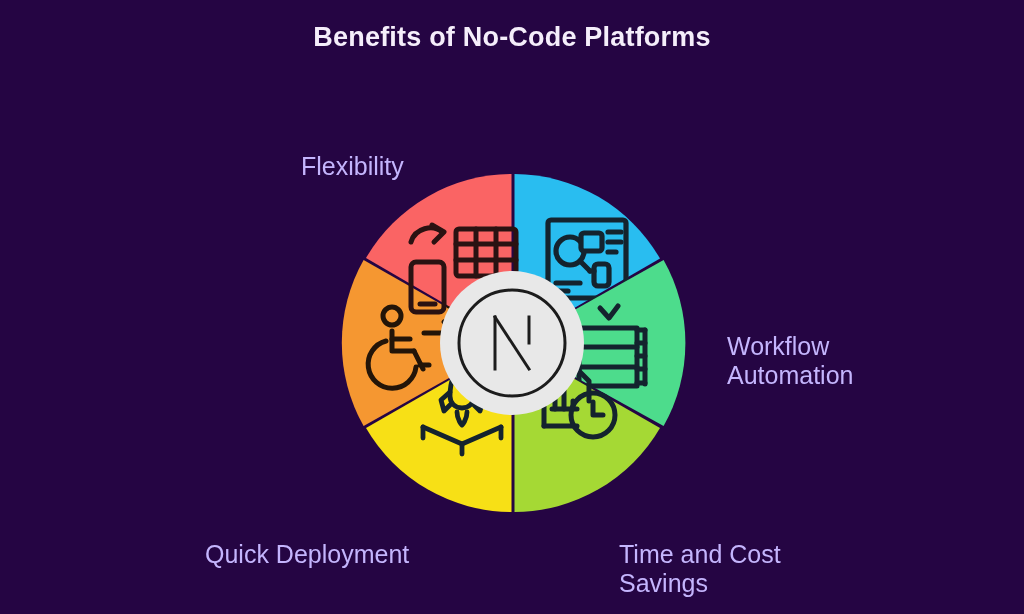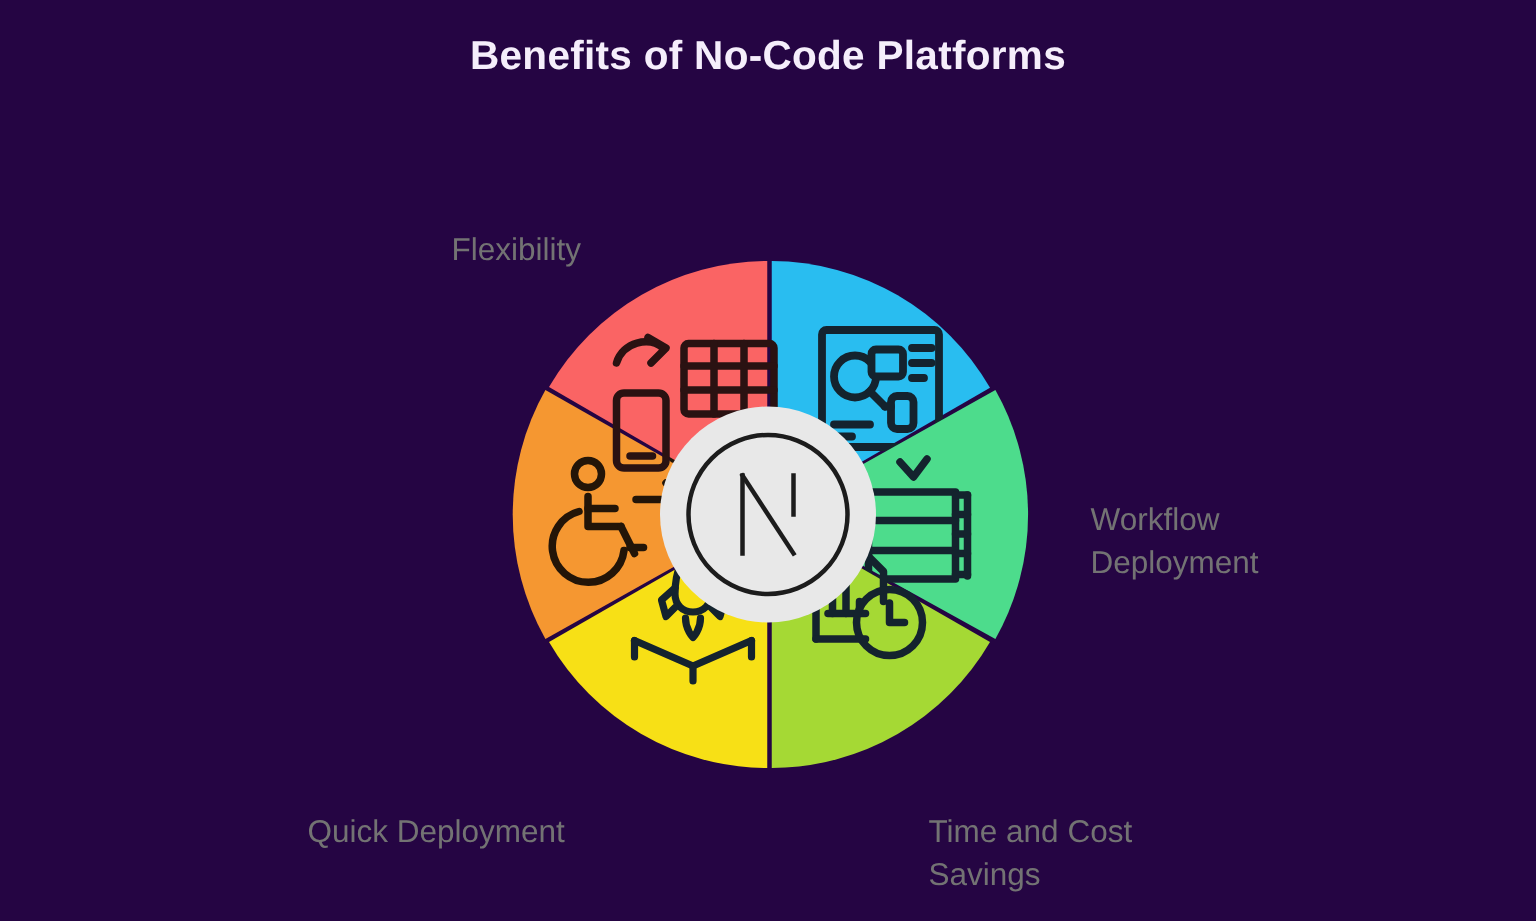--- a/index.html
+++ b/index.html
@@ -35,22 +35,22 @@
     position: absolute;
     left: 312px;
     top: 143px;
     width: 400px;
     height: 400px;
   }
   .wheel-wrap svg { display: block; }
 
   .seg-label {
     position: absolute;
-    color: #737373;
-    font-size: 21px;
+    color: #c4b5fd;
+    font-size: 25px;
     line-height: 29px;
     font-weight: 400;
     white-space: pre-line;
   }
   .lbl-flexibility     { left: 301px; top: 152px; }
   .lbl-ease            { left: 619px; top: 152px; }
   .lbl-workflow        { left: 727px; top: 332px; }
   .lbl-timecost        { left: 619px; top: 540px; }
   .lbl-quick           { left: 205px; top: 540px; }
   .lbl-accessibility   { left: 163px; top: 347px; }
@@ -151,18 +151,18 @@
           <path d="M183 174 l34 52"></path>
           <path d="M217 174 v26"></path>
         </g>
       </g>
 
     </svg>
   </div>
 
   <div class="seg-label lbl-flexibility">Flexibility</div>
   <div class="seg-label lbl-workflow">Workflow
-Deployment</div>
+Automation</div>
   <div class="seg-label lbl-quick">Quick Deployment</div>
   <div class="seg-label lbl-timecost">Time and Cost
 Savings</div>
 
 </div>
 
 </body></html>

